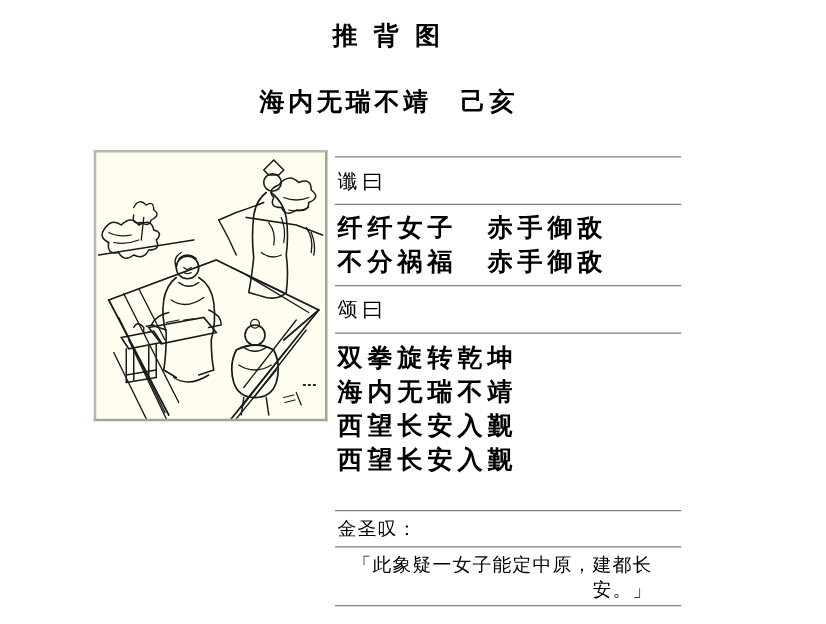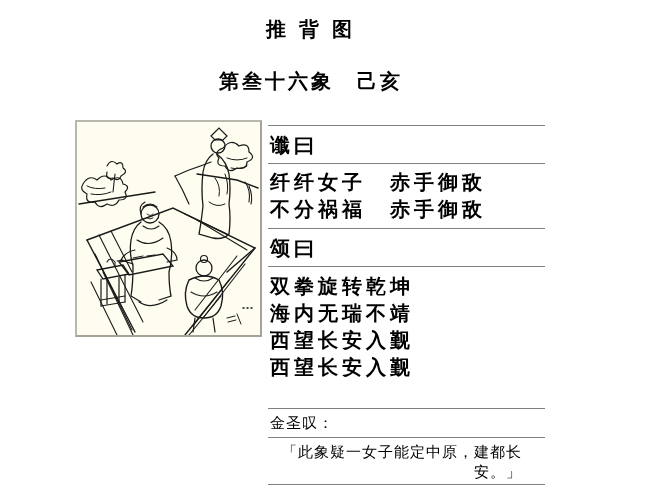--- a/index.html
+++ b/index.html
@@ -58,22 +58,22 @@
     width: 277px;
     margin-left: 6px;
     margin-top: 5px;
   }
   .row {
     border-top: 1px solid #808080;
     padding-left: 2px;
   }
   .row.last { border-bottom: 1px solid #808080; text-align: right; }
   .hdr {
-    font-size: 20px;
-    font-weight: bold;
+    font-size: 16px;
+    font-weight: normal;
     letter-spacing: 4px;
     line-height: 26px;
     padding-top: 6px;
     padding-bottom: 5px;
   }
   .verse2 { padding-top: 5px; padding-bottom: 5px; }
   .verse4 { padding-top: 6px; padding-bottom: 27px; }
   .vline {
     font-size: 20px;
     font-weight: bold;
@@ -97,21 +97,21 @@
   }
   .commentary .inner { display: block; width: 252px; }
 </style>
 </head>
 <body>
 
 <div class="page">
   <div class="centerwrap">
 
     <div class="title">推 背 图</div>
-    <div class="subtitle">第叁十六象　己亥</div>
+    <div class="subtitle">海内无瑞不靖　己亥</div>
 
     <div class="content">
 
       <div class="illustration-frame">
         <svg width="183" height="213" viewBox="0 0 183 213">
           <g fill="none" stroke="#1a1a1a" stroke-width="1.4" stroke-linecap="round">
 
             <path d="M2,82 L40,76 L78,70"></path>
             <path d="M120,52 L160,58 L181,66"></path>
 

